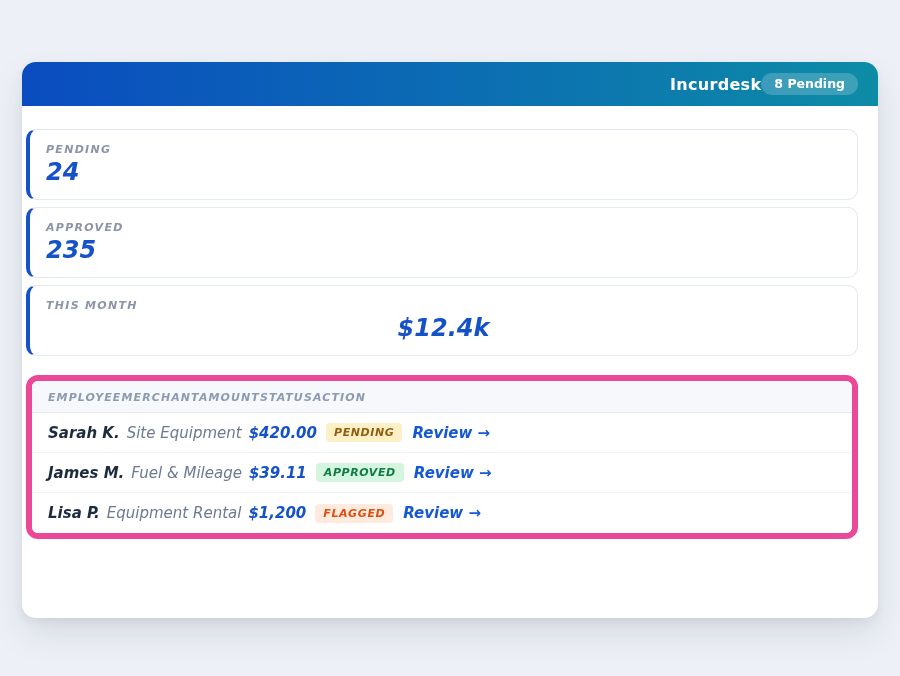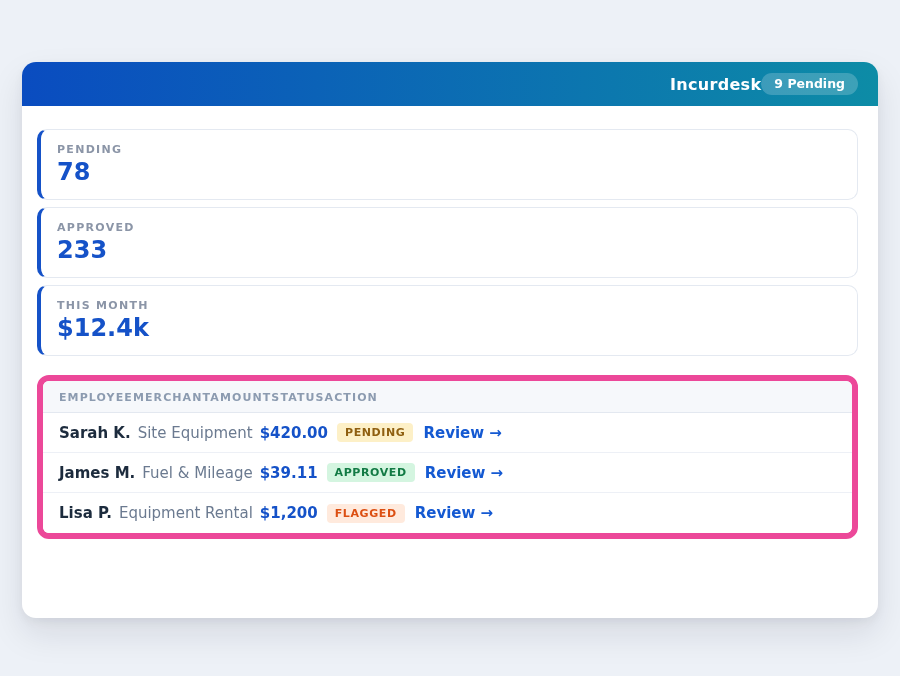--- a/index.html
+++ b/index.html
@@ -34,21 +34,21 @@
   }
   .header-badge {
     background: rgba(255, 255, 255, 0.20);
     color: #ffffff;
     font-size: 12.5px;
     font-weight: 700;
     padding: 5px 13px;
     border-radius: 999px;
     line-height: 1;
   }
-  .content { padding: 23px 20px 20px 15px; }
+  .content { padding: 23px 20px 20px 4px; font-style: italic; }
 
   .stat-card {
     background: #ffffff;
     border: 1px solid #e4e9f1;
     border-left-width: 4px;
     border-left-style: solid;
     border-radius: 10px;
     padding: 13px 16px 12px 16px;
     height: 71px;
     margin-bottom: 7px;
@@ -116,38 +116,38 @@
     cursor: pointer;
     text-decoration: none;
   }
 </style>
 </head>
 <body style="background: rgb(237, 241, 247);">
 
 <div class="window">
   <div class="app-header" style="background: linear-gradient(90deg, rgb(10, 76, 192), rgb(13, 140, 166));">
     <div class="app-title">Incurdesk</div>
-    <div class="header-badge">9 Pending</div>
+    <div class="header-badge">8 Pending</div>
   </div>
 
   <div class="content">
 
     <div>
 
     <div class="stat-card" style="border-left-color: rgb(21, 82, 200);">
         <div class="stat-label">PENDING</div>
-        <div class="stat-value" style="color: rgb(21, 82, 200);">78</div>
+        <div class="stat-value" style="color: rgb(21, 82, 200);">24</div>
       </div>
         <div class="stat-card" style="border-left-color: rgb(21, 82, 200);">
         <div class="stat-label">APPROVED</div>
-        <div class="stat-value" style="color: rgb(21, 82, 200);">233</div>
+        <div class="stat-value" style="color: rgb(21, 82, 200);">235</div>
       </div>
         <div class="stat-card" style="border-left-color: rgb(21, 82, 200);">
         <div class="stat-label">THIS MONTH</div>
-        <div class="stat-value" style="color: rgb(21, 82, 200);">$12.4k</div>
+        <div class="stat-value" style="color: rgb(21, 82, 200); text-align: center;">$12.4k</div>
       </div>
       </div>
 
     <div class="table">
       <div class="thead">
         
       <span class="th">EMPLOYEE</span><span class="th">MERCHANT</span><span class="th">AMOUNT</span><span class="th">STATUS</span><span class="th">ACTION</span></div>
       <div>
 
       <div class="trow">

